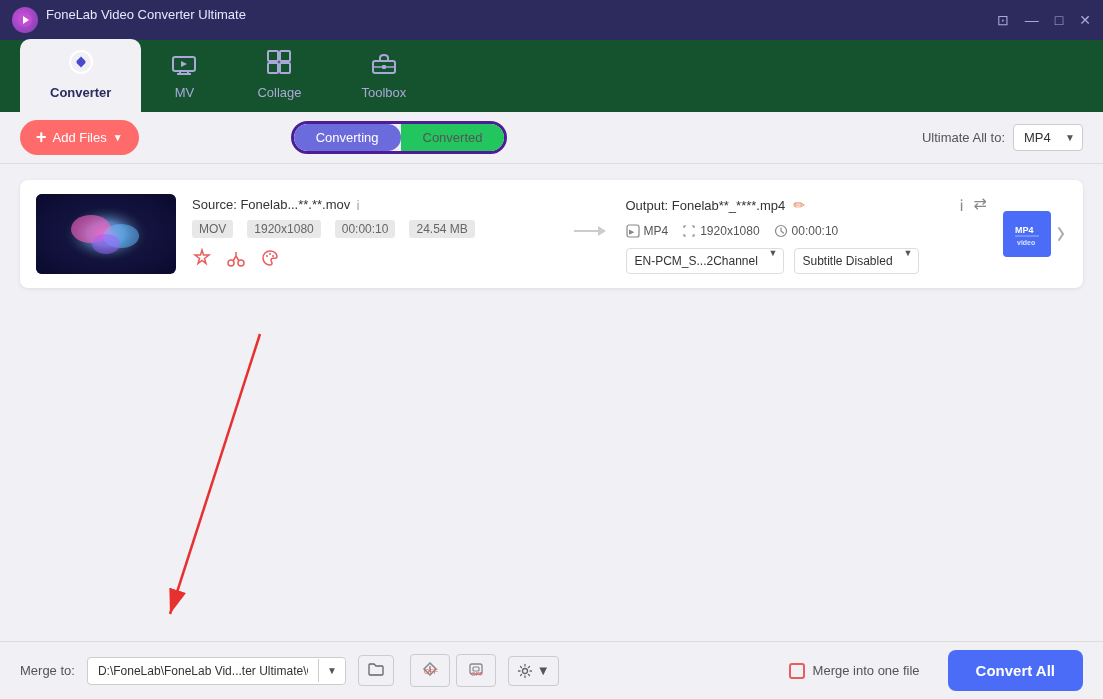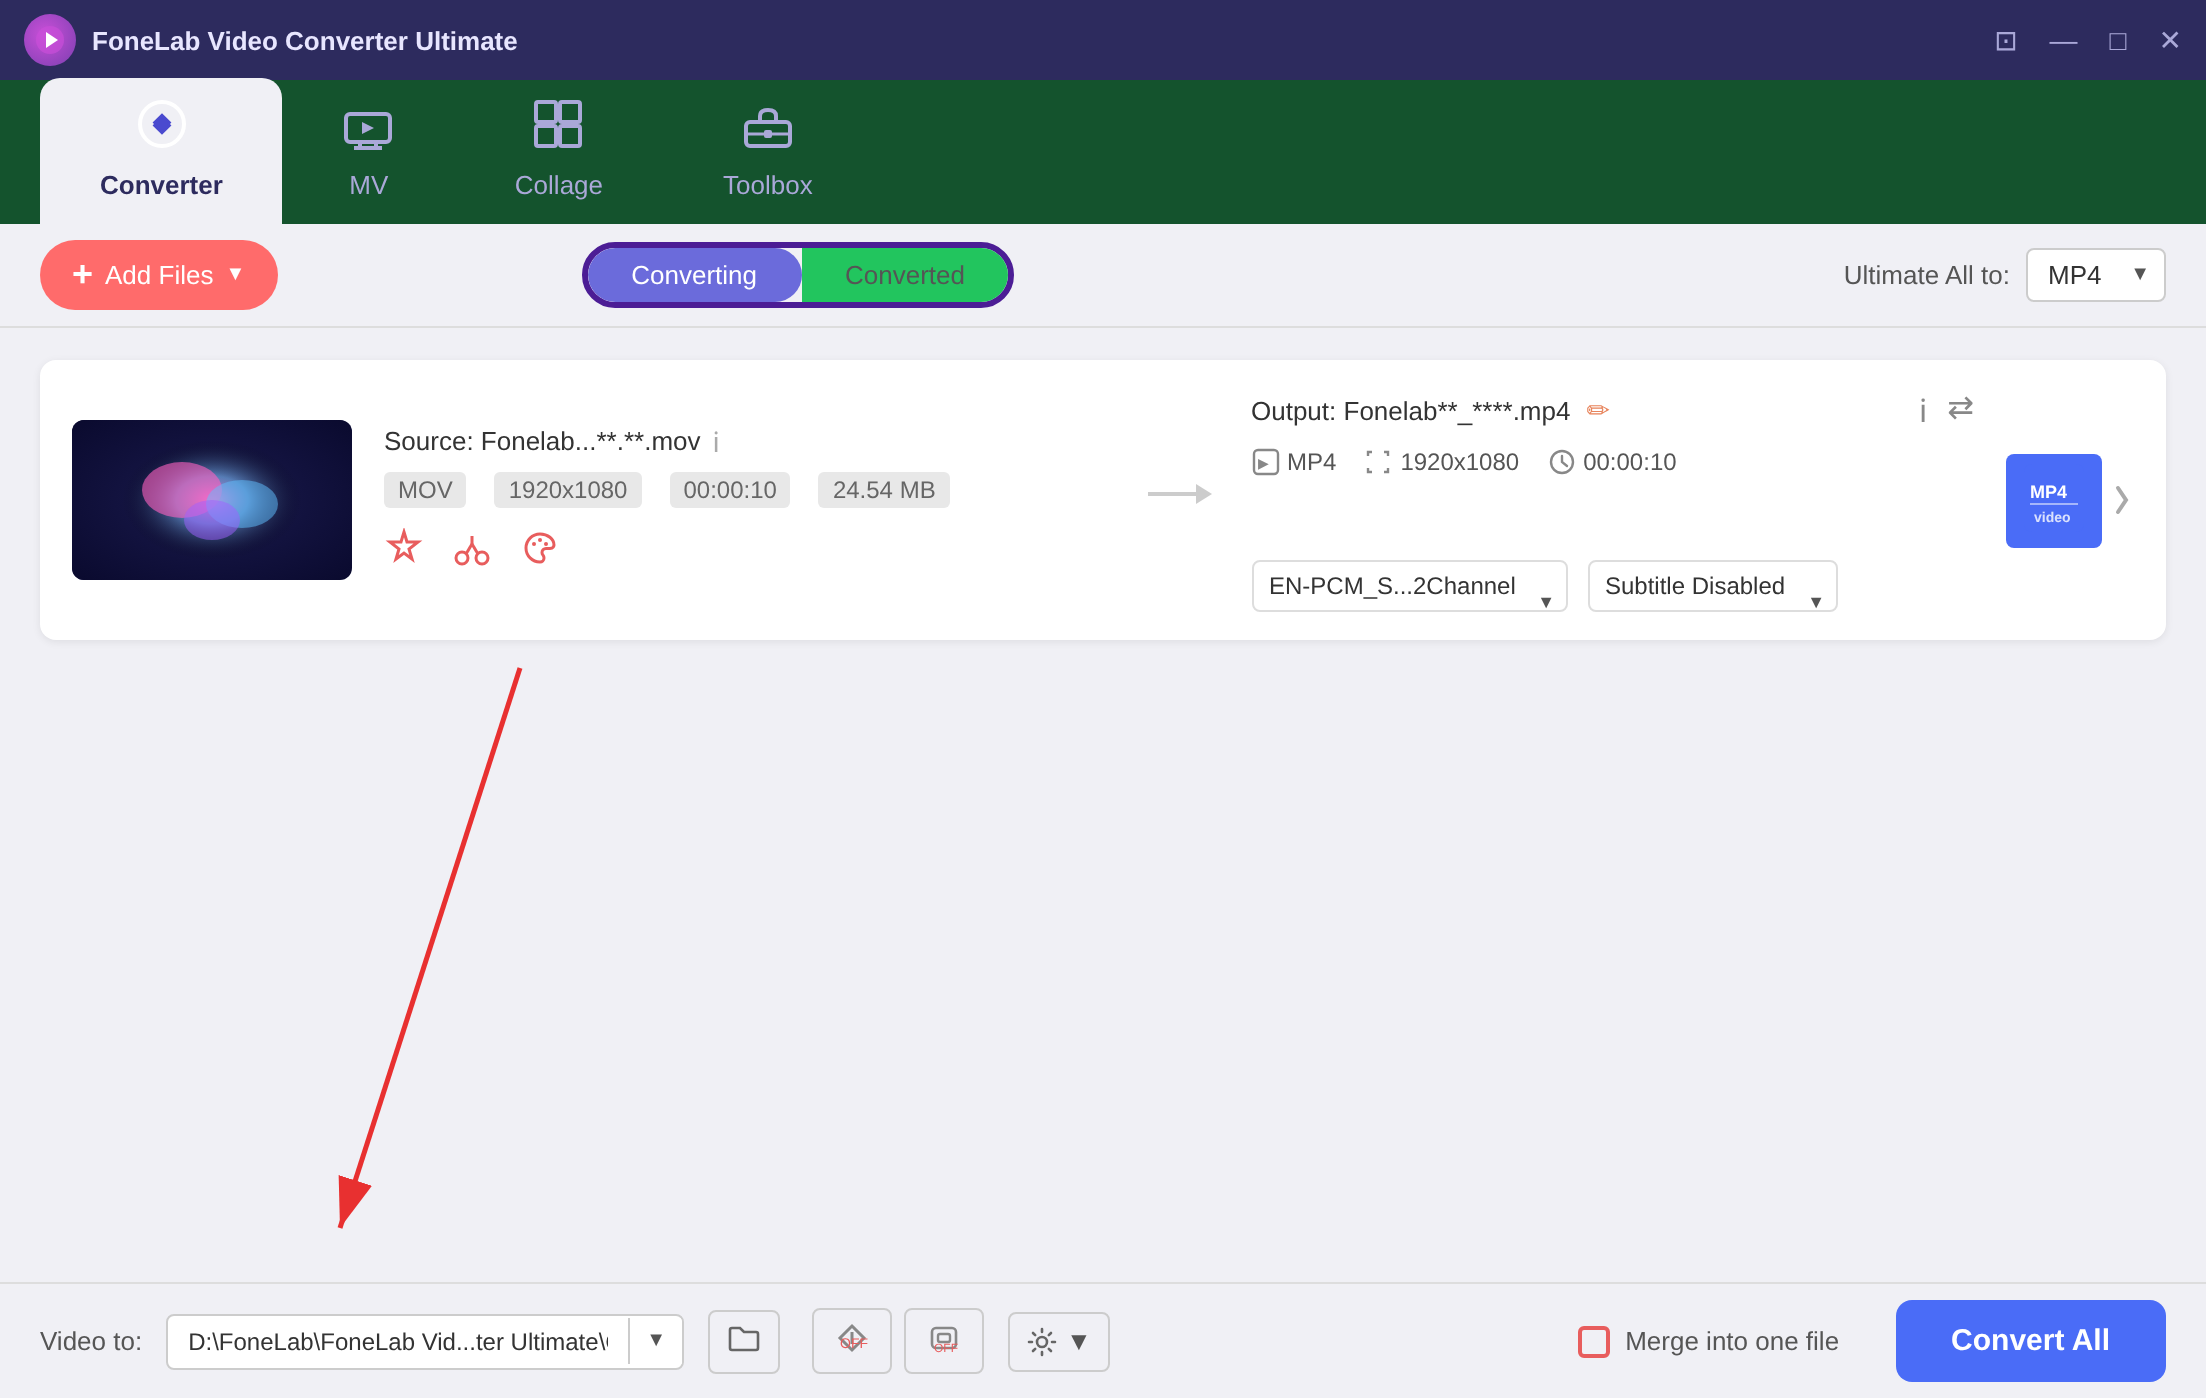--- a/index.html
+++ b/index.html
@@ -8,21 +8,21 @@
     
     .title-bar {
       background: #2d2b5e;
       height: 40px;
       display: flex;
       align-items: center;
       padding: 0 12px;
       color: white;
       justify-content: space-between;
     }
-    .title-bar-left { display: flex; align-items: center; gap: 8px; font-weight: bold; }
+    .title-bar-left { display: flex; gap: 8px; }
     .app-icon {
       width: 26px; height: 26px;
       background: radial-gradient(circle at 40% 40%, #c94fd8, #7b3fb0);
       border-radius: 50%;
       display: flex; align-items: center; justify-content: center;
       font-size: 12px; color: white;
     }
     .app-title { font-size: 13px; color: #e8e6ff; }
     .title-bar-controls { display: flex; gap: 16px; }
     .title-bar-controls span { color: #aaa8d8; font-size: 14px; cursor: pointer; }
@@ -170,21 +170,21 @@
     .output-select {
       border: 1px solid #ddd;
       border-radius: 4px;
       padding: 5px 24px 5px 8px;
       font-size: 12px;
       color: #333;
       background: white;
       appearance: none;
       cursor: pointer;
     }
-    .select-wrap { position: relative; display: inline-flex; align-items: flex-end; margin-top: 32px; }
+    .select-wrap { position: relative; display: inline-flex; align-items: flex-start; }
     .select-wrap::after { content: '▼'; position: absolute; right: 6px; font-size: 9px; color: #555; pointer-events: none; }
 
     .output-format-badge {
       background: #4a6cf7;
       color: white;
       font-size: 11px;
       font-weight: bold;
       padding: 4px 8px;
       border-radius: 4px;
       cursor: pointer;
@@ -494,21 +494,21 @@
       <marker id="arrowhead" markerWidth="10" markerHeight="7" refX="10" refY="3.5" orient="auto">
         <polygon points="0 0, 10 3.5, 0 7" fill="#e83030"></polygon>
       </marker>
     </defs>
     <line x1="110" y1="10" x2="20" y2="290" stroke="#e83030" stroke-width="2.5" marker-end="url(#arrowhead)"></line>
   </svg>
 
 </div>
 
 <div class="bottom-bar">
-  <span class="save-to-label">Video to:</span>
+  <span class="save-to-label">Merge to:</span>
   <div class="save-path-wrap">
     <input class="save-path-input" readonly="" value="D:\FoneLab\FoneLab Vid...ter Ultimate\Converted" style="">
     <button class="save-path-dropdown">▼</button>
   </div>
   <button class="folder-btn">
     <svg width="16" height="14" viewBox="0 0 16 14" fill="none">
       <path d="M1 3 L1 12 Q1 13 2 13 L14 13 Q15 13 15 12 L15 5 Q15 4 14 4 L8 4 L6 2 L2 2 Q1 2 1 3 Z" stroke="#666" stroke-width="1.3" fill="none"></path>
     </svg>
   </button>
   <div class="boost-btns">

